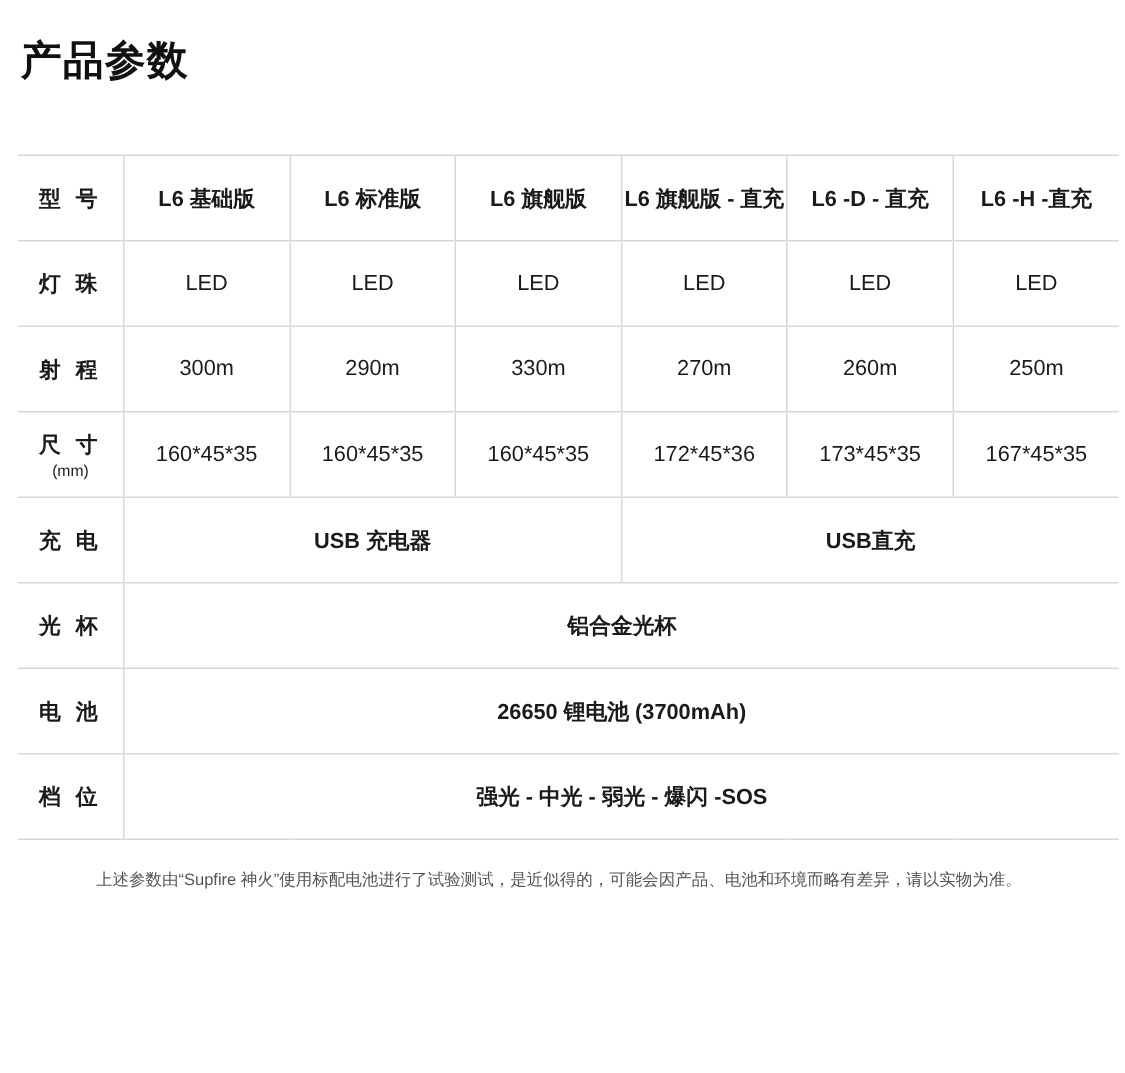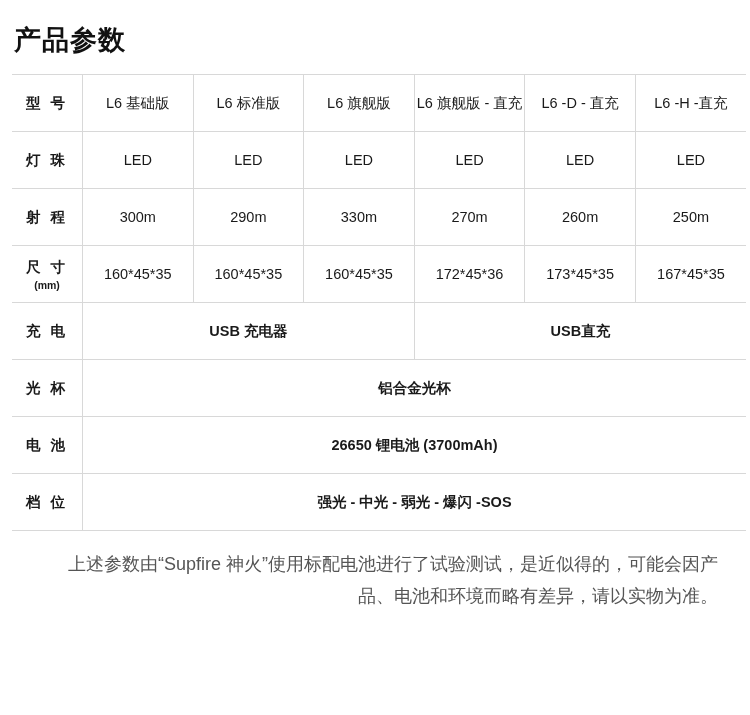--- a/index.html
+++ b/index.html
@@ -26,20 +26,21 @@
     font-weight: bold;
     color: #111111;
     letter-spacing: 1px;
     padding: 22px 0 16px 6px;
   }
   table.spec {
     width: 734px;
     border-collapse: collapse;
     table-layout: fixed;
     margin-left: 4px;
+    margin-top: 29px;
   }
   table.spec tr {
     border-bottom: 1px solid #d8d8d8;
   }
   table.spec tr:first-child {
     border-top: 1px solid #d8d8d8;
   }
   table.spec td {
     border-right: 1px solid #d8d8d8;
     text-align: center;
@@ -58,43 +59,42 @@
     font-weight: bold;
     color: #111111;
     letter-spacing: 3px;
     text-align: left;
     padding-left: 10px;
     width: 70px;
   }
   td.rowlabel .sub {
     display: block;
     font-size: 10.5px;
-    font-weight: bold;
+    font-weight: normal;
     letter-spacing: 0;
     margin-top: 2px;
   }
   .hdr td {
     font-size: 15px;
-    font-weight: normal;
+    font-weight: bold;
     color: #111111;
   }
   .hdr td.rowlabel {
     font-weight: bold;
   }
   .cell-merge {
     font-size: 15px;
     font-weight: bold;
   }
   .footnote {
     margin: 18px 0 0 0;
     padding: 0 24px 0 56px;
-    font-size: 18px;
+    font-size: 11px;
     line-height: 1.75;
     color: #555555;
-    text-align: right;
   }
 </style>
 </head>
 <body>
 
 <div class="page">
 
   <div class="title">产品参数</div>
 
   <table class="spec">

